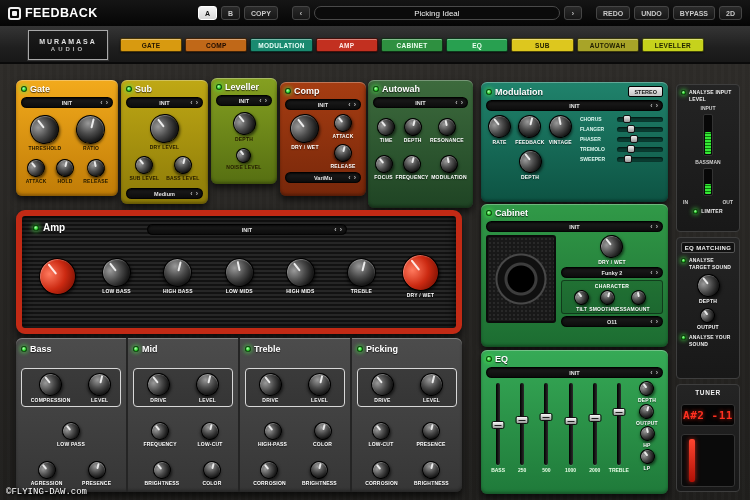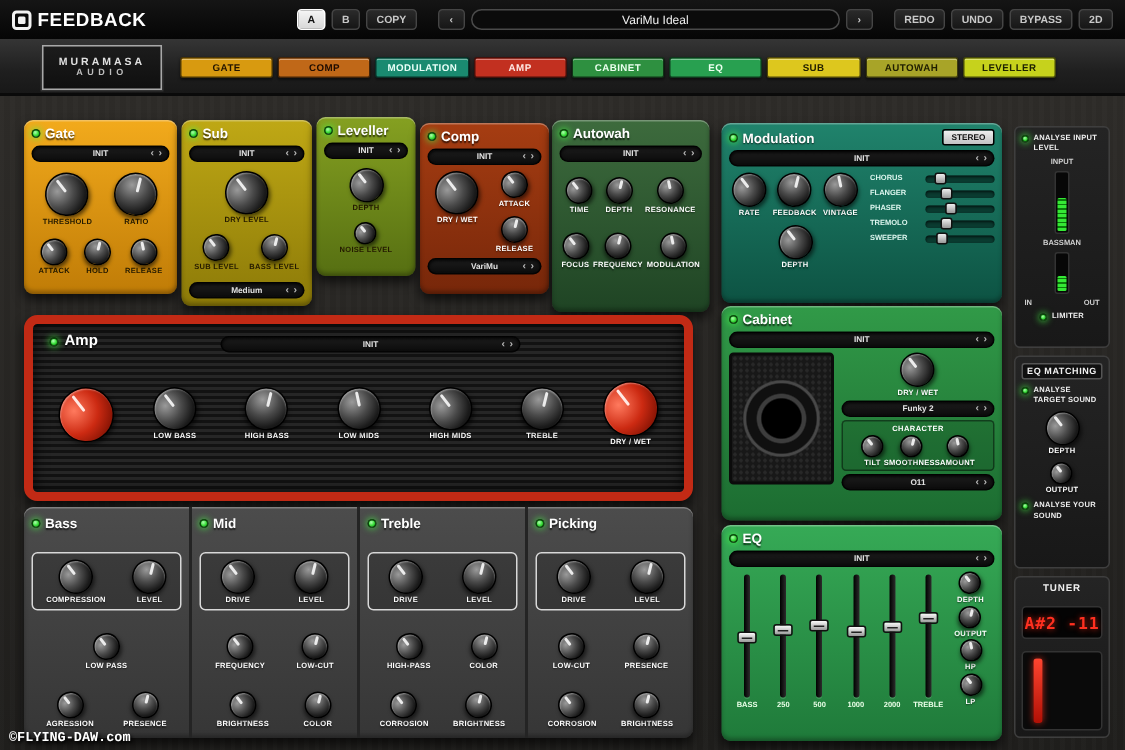--- a/index.html
+++ b/index.html
@@ -105,36 +105,36 @@
 .inout{display:flex;justify-content:space-between;font-size:5px;font-weight:bold;color:#cfcfcf;padding:0 2px}
 .lim{justify-content:center;align-items:center}
 .eqm{height:142px;display:flex;flex-direction:column;gap:4px}
 .eqm-title{font-size:6px;font-weight:bold;text-align:center;color:#f0f0f0;border:1px solid #555;border-radius:2px;padding:1.5px 0;background:#101010;letter-spacing:.4px}
 .eqm .krow{justify-content:center}
 .tunerbox{flex:1;display:flex;flex-direction:column;gap:8px}
 .tuner-title{font-size:6.5px;font-weight:bold;text-align:center;color:#f0f0f0;letter-spacing:.6px}
 .tuner-display{height:22px;background:#040404;border:1px solid #333;border-radius:3px;color:#ff3020;font-family:"DejaVu Sans Mono",monospace;font-size:11px;font-weight:bold;display:flex;align-items:center;justify-content:center;text-shadow:0 0 4px rgba(255,40,20,.8);letter-spacing:.5px}
 .tuner-bar{flex:1;background:#0a0a0a;border:1px solid #333;border-radius:3px;position:relative;min-height:32px}
 .tuner-needle{position:absolute;left:14%;top:8%;bottom:8%;width:11%;background:linear-gradient(#ff4530,#b01005);border-radius:2px;box-shadow:0 0 5px rgba(255,50,30,.7)}
-.watermark{position:absolute;left:6px;bottom:3px;color:#fff;font-size:9px;font-family:"Liberation Mono",monospace;font-weight:bold;text-shadow:1px 1px 2px #000;z-index:6}
+.watermark{position:absolute;left:6px;bottom:3px;color:#fff;font-size:9px;font-family:"Liberation Mono",monospace;font-weight:normal;text-shadow:1px 1px 2px #000;z-index:6}
 </style>
 </head>
 <body>
 
 <div class="app">
 
   <div class="topbar">
     <div class="logo-mark"></div>
     <div class="logo-text">FEEDBACK</div>
     <div class="tb-spacer"></div>
     <div class="tb-btn active">A</div>
     <div class="tb-btn">B</div>
     <div class="tb-btn">COPY</div>
     <div class="tb-btn tb-arrow gapl">‹</div>
-    <div class="preset-box">VariMu Ideal</div>
+    <div class="preset-box">Picking Ideal</div>
     <div class="tb-btn tb-arrow">›</div>
     <div class="tb-btn gapl">REDO</div>
     <div class="tb-btn">UNDO</div>
     <div class="tb-btn">BYPASS</div>
     <div class="tb-btn">2D</div>
   </div>
 
   <div class="tabrow">
     <div class="brand">
       <span>MURAMASA</span>

